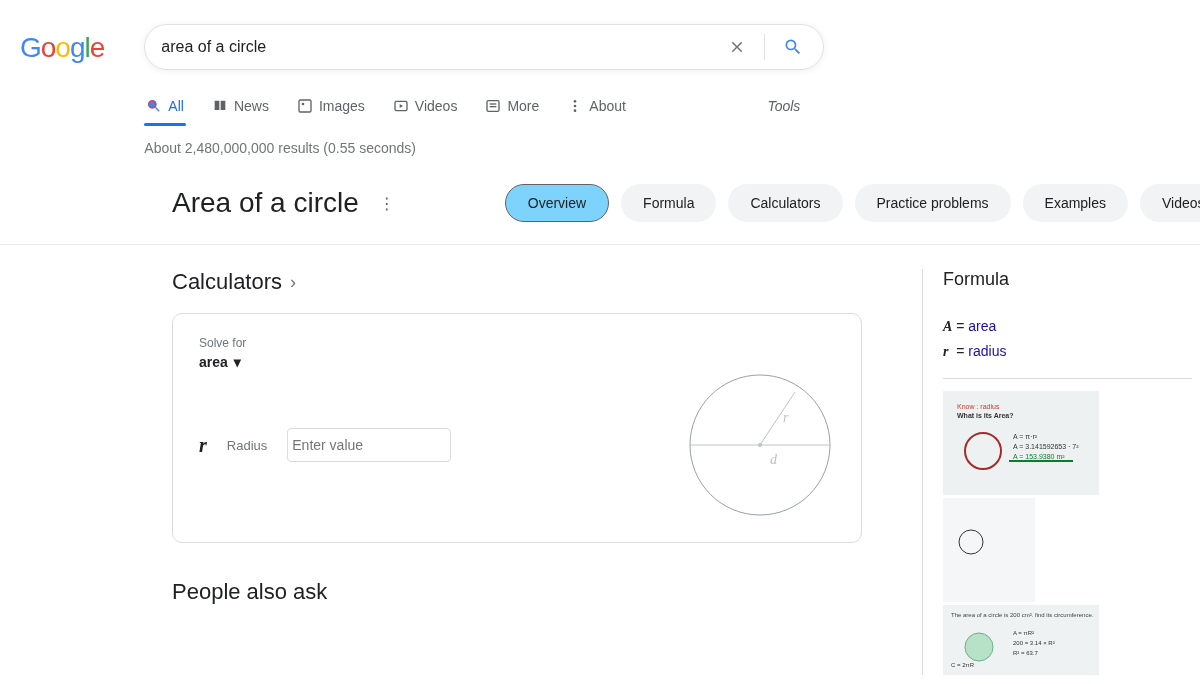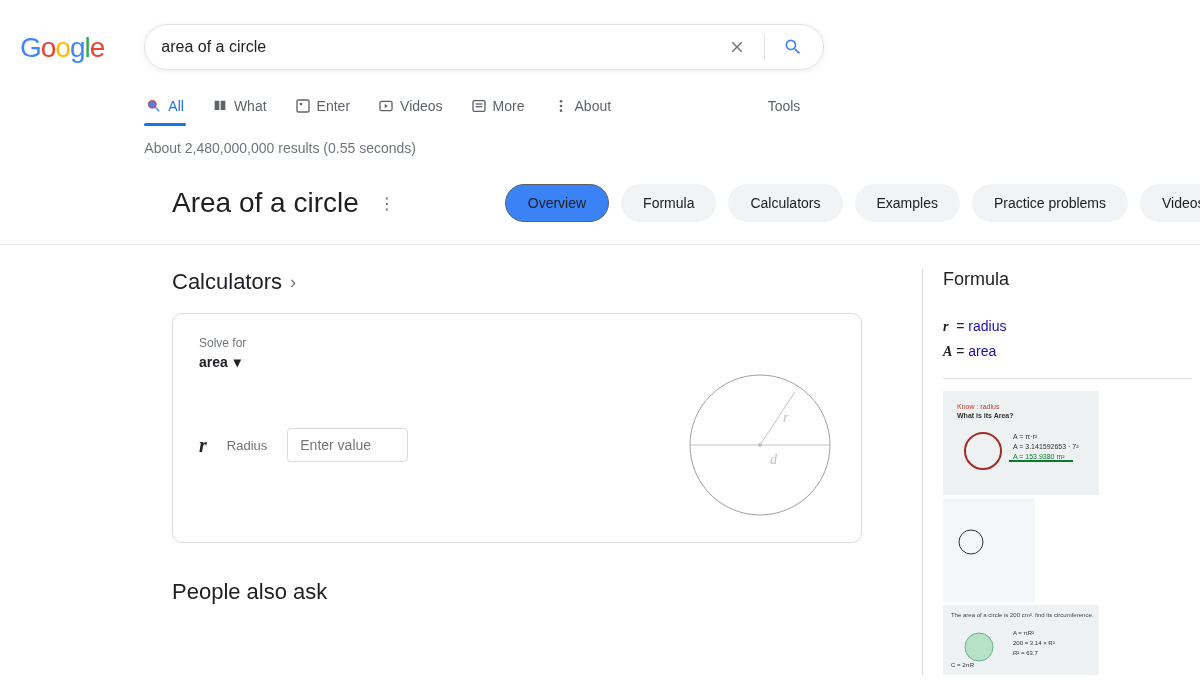--- a/index.html
+++ b/index.html
@@ -15,51 +15,51 @@
 .search-input { flex: 1; border: none; outline: none; font-size: 16px; color: #202124; }
 .search-icons { display: flex; align-items: center; gap: 14px; }
 .icon-btn { background: none; border: none; cursor: pointer; padding: 4px; display: flex; color: #70757a; }
 .divider-v { width: 1px; height: 26px; background: #dfe1e5; }
 
 .tabs-row { display: flex; align-items: center; margin-top: 20px; border-bottom: none; gap: 24px; font-size: 14px; color: #5f6368; }
 .tab { display: flex; align-items: center; gap: 6px; padding: 8px 2px 12px; cursor: pointer; position: relative; }
 .tab.active { color: #1a73e8; }
 .tab.active::after { content: ""; position: absolute; left: 0; right: 0; bottom: 0; height: 3px; background: #1a73e8; border-radius: 2px; }
 .tab svg { flex-shrink: 0; }
-.tools { margin-left: auto; margin-right: 24px; color: #5f6368; font-size: 14px; cursor: pointer; padding: 8px 0 12px; }
+.tools { margin-left: auto; margin-right: 24px; color: #5f6368; font-size: 14px; cursor: pointer; padding: 8px 0 12px; font-style: italic; }
 
 .stats { margin-top: 14px; font-size: 14px; color: #70757a; }
 
 .topic-row { display: flex; align-items: center; margin: 28px 0 0 172px; gap: 20px; }
 .topic-title { font-size: 28px; color: #202124; }
 .topic-menu { color: #5f6368; font-size: 16px; cursor: pointer; }
 .chip-scroll { display: flex; gap: 12px; overflow-x: hidden; flex: 1; margin-left: 90px; }
 .chip { border-radius: 20px; padding: 10px 22px; font-size: 14px; color: #202124; cursor: pointer; white-space: nowrap; border: none; background: #f1f3f4; }
-.chip.active { background: #3b82f6; border: 1px solid #5f6368; }
+.chip.active { background: #7dd3fc; border: 1px solid #5f6368; }
 
 .hr-full { border: none; border-top: 1px solid #ebebeb; margin-top: 22px; }
 
 .content { display: flex; margin-left: 172px; margin-top: 24px; gap: 0; }
 .main-col { flex: 0 0 690px; }
 .side-col { flex: 0 0 270px; margin-left: 60px; border-left: 1px solid #dadce0; padding-left: 20px; }
 
 .section-head { display: flex; align-items: center; gap: 8px; font-size: 22px; color: #202124; margin-bottom: 18px; cursor: pointer; }
 .section-head .chev { color: #70757a; font-size: 18px; }
 
 .calc-card { border: 1px solid #dadce0; border-radius: 10px; padding: 22px 26px; }
 .solve-label { font-size: 12px; color: #70757a; margin-bottom: 4px; }
 .solve-value { font-size: 14px; font-weight: bold; color: #202124; display: flex; align-items: center; gap: 6px; cursor: pointer; }
 .formula-disp { font-family: 'Times New Roman', serif; font-size: 32px; font-style: italic; margin: 28px 0 34px; letter-spacing: 2px; }
 .formula-disp .sup { font-size: 18px; vertical-align: super; }
 
 .calc-lower { display: flex; align-items: center; gap: 40px; }
 .var-row { display: flex; align-items: center; gap: 20px; }
 .var-sym { font-family: 'Times New Roman', serif; font-style: italic; font-size: 20px; font-weight: bold; }
 .var-lbl { font-size: 13px; color: #70757a; }
-.var-inp { border: 1px solid #dadce0; border-radius: 4px; padding: 8px 12px; font-size: 14px; width: 121px; color: #70757a; }
+.var-inp { border: 1px solid #dadce0; border-radius: 4px; padding: 8px 4px; font-size: 14px; width: 164px; color: #70757a; }
 .circle-svg { margin-left: auto; }
 
 .paa-title { font-size: 22px; margin-top: 36px; }
 
 .side-title { font-size: 18px; color: #202124; margin-bottom: 28px; }
 .side-formula { font-family: 'Times New Roman', serif; font-style: italic; font-size: 28px; text-align: right; margin-bottom: 20px; }
 .side-formula .sup { font-size: 16px; vertical-align: super; }
 .legend-row { font-size: 14px; margin-bottom: 8px; }
 .legend-row .sym { font-family: 'Times New Roman', serif; font-style: italic; font-weight: bold; }
 .legend-row a { color: #1a0dab; text-decoration: none; cursor: pointer; }
@@ -100,28 +100,28 @@
         <svg width="16" height="16" viewBox="0 0 24 24">
             <path fill="#4285F4" d="M15.5 14h-.79l-.28-.27A6.5 6.5 0 109.5 16c1.61 0 3.09-.59 4.23-1.57l.27.28v.79l5 4.99L20.49 19l-4.99-5z"></path>
             <circle cx="9.5" cy="9.5" r="5" fill="none" stroke="#EA4335" stroke-width="2"></circle>
           </svg>
         <span>All</span>
       </div>
       <div class="tab">
         <svg width="16" height="16" viewBox="0 0 24 24">
             <path fill="#5f6368" d="M4 4h7v14H4zM13 4h7v14h-7z"></path>
           </svg>
-        <span>What</span>
+        <span>News</span>
       </div>
       <div class="tab">
         <svg width="16" height="16" viewBox="0 0 24 24">
             <rect x="3" y="3" width="18" height="18" rx="2" fill="none" stroke="#5f6368" stroke-width="2"></rect>
             <circle cx="9" cy="9" r="2" fill="#5f6368"></circle>
           </svg>
-        <span>Enter</span>
+        <span>Images</span>
       </div>
       <div class="tab">
         <svg width="16" height="16" viewBox="0 0 24 24">
             <rect x="3" y="5" width="18" height="14" rx="2" fill="none" stroke="#5f6368" stroke-width="2"></rect>
             <path fill="#5f6368" d="M10 9l5 3-5 3z"></path>
           </svg>
         <span>Videos</span>
       </div>
       <div class="tab">
         <svg width="16" height="16" viewBox="0 0 24 24">
@@ -146,22 +146,22 @@
   </div>
 </div>
 
 <div class="topic-row">
   <div class="topic-title">Area of a circle</div>
   <div class="topic-menu">⋮</div>
   <div class="chip-scroll">
     <button class="chip active">Overview</button>
     <button class="chip">Formula</button>
     <button class="chip">Calculators</button>
+    <button class="chip">Practice problems</button>
     <button class="chip">Examples</button>
-    <button class="chip">Practice problems</button>
     <button class="chip">Videos</button>
   </div>
 </div>
 
 <hr class="hr-full">
 
 <div class="content">
   <div class="main-col">
     <div class="section-head">
       <span>Calculators</span>
@@ -190,24 +190,24 @@
         </svg>
       </div>
     </div>
 
     <div class="paa-title">People also ask</div>
   </div>
 
   <div class="side-col">
     <div class="side-title">Formula</div>
     <div class="legend-row">
+      <span class="sym">A</span> = <a>area</a>
+    </div>
+    <div class="legend-row">
       <span class="sym">r</span> &nbsp;= <a>radius</a>
-    </div>
-    <div class="legend-row">
-      <span class="sym">A</span> = <a>area</a>
     </div>
     <hr class="side-hr">
     <div class="thumb-grid">
       <div class="thumb a">
         <svg width="156" height="104">
             <rect width="156" height="104" fill="#edf1f2"></rect>
             <circle cx="40" cy="60" r="18" fill="none" stroke="#a52a2a" stroke-width="2"></circle>
             <text x="14" y="18" font-size="7" fill="#c0392b">Know : radius</text>
             <text x="14" y="27" font-size="7" fill="#333" font-weight="bold">What is its Area?</text>
             <text x="70" y="48" font-size="7" fill="#333">A = π·r²</text>

